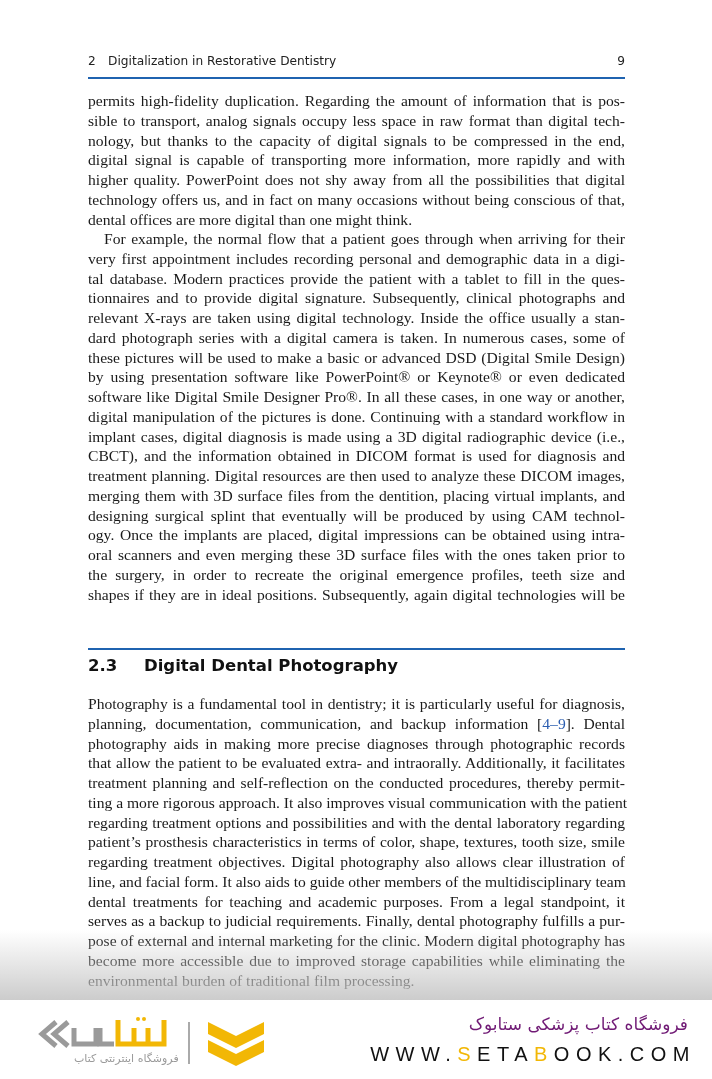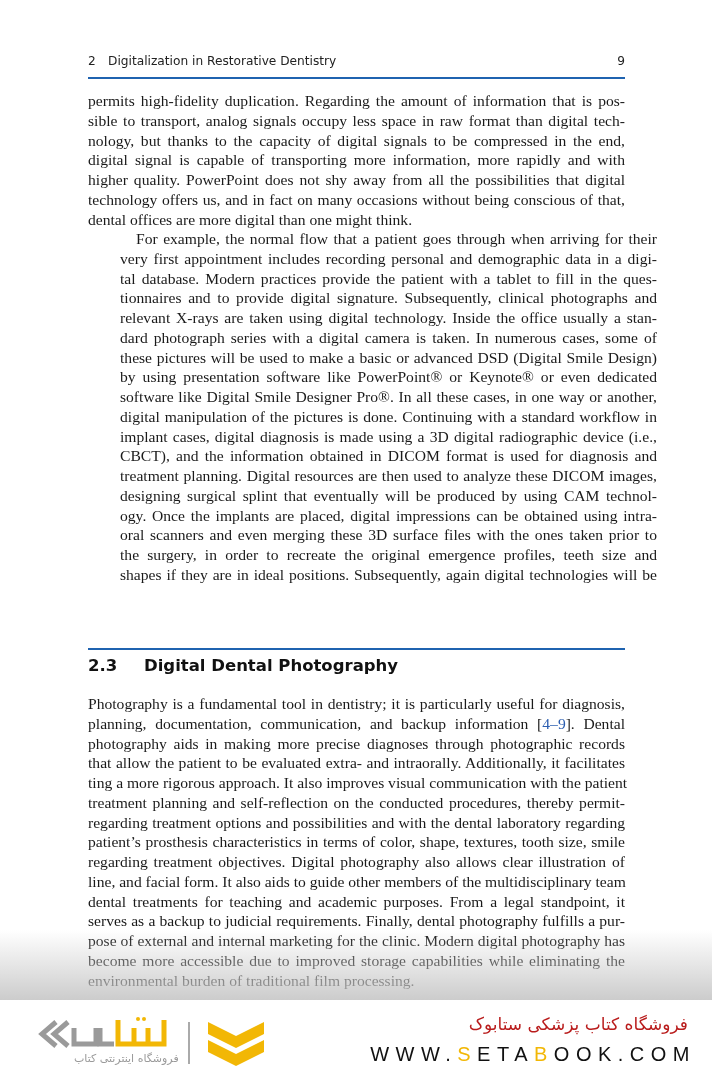--- a/index.html
+++ b/index.html
@@ -14,21 +14,21 @@
   .rule { position:absolute; left:88px; width:537px; height:2px; background:#1f63b0; }
   .body-text { position:absolute; left:88px; width:537px; font-size:15.6px; line-height:19.75px; color:#1a1a1a; text-align:justify; }
   .line { display:block; text-align:justify; text-align-last:justify; white-space:nowrap; overflow:visible; }
   .line.last { text-align-last:left; }
   .cite { color:#2a5db0; }
   .sec-head { position:absolute; left:88px; top:656px; width:537px; font-family:"DejaVu Sans", sans-serif; font-weight:bold; font-size:16.5px; color:#111; }
   .sec-head .num { position:absolute; left:0; top:0; }
   .sec-head .txt { position:absolute; left:56px; top:0; }
   .footer { position:absolute; left:0; top:1000px; width:712px; height:79px; background:#ffffff; }
   .logo { position:absolute; left:38px; top:14px; width:240px; height:58px; }
-  .store-name { position:absolute; right:24px; top:14px; font-family:"DejaVu Sans", sans-serif; font-size:17px; color:#b91c1c; direction:rtl; }
+  .store-name { position:absolute; right:24px; top:14px; font-family:"DejaVu Sans", sans-serif; font-size:17px; color:#701a75; direction:rtl; }
   .store-url { position:absolute; right:16px; top:43px; font-family:Liberation Sans, sans-serif; font-size:20px; letter-spacing:6.5px; color:#111; }
   .store-url .hl { color:#f2b705; }
 </style>
 </head>
 <body>
 
 <div class="page">
 
   <div class="running-head">
     <span class="chap">2</span>
@@ -40,54 +40,55 @@
   <div class="body-text" style="top:91px;">
     <span class="line">permits high-fidelity duplication. Regarding the amount of information that is pos-</span>
     <span class="line">sible to transport, analog signals occupy less space in raw format than digital tech-</span>
     <span class="line">nology, but thanks to the capacity of digital signals to be compressed in the end,</span>
     <span class="line">digital signal is capable of transporting more information, more rapidly and with</span>
     <span class="line">higher quality. PowerPoint does not shy away from all the possibilities that digital</span>
     <span class="line">technology offers us, and in fact on many occasions without being conscious of that,</span>
     <span class="line last">dental offices are more digital than one might think.</span>
   </div>
 
-  <div class="body-text" style="top:229px;margin-left:32px;">
+  <div class="body-text" style="top:229px;">
     <span class="line" style="padding-left:16px;width:521px;">For example, the normal flow that a patient goes through when arriving for their</span>
     <span class="line">very first appointment includes recording personal and demographic data in a digi-</span>
     <span class="line">tal database. Modern practices provide the patient with a tablet to fill in the ques-</span>
     <span class="line">tionnaires and to provide digital signature. Subsequently, clinical photographs and</span>
     <span class="line">relevant X-rays are taken using digital technology. Inside the office usually a stan-</span>
     <span class="line">dard photograph series with a digital camera is taken. In numerous cases, some of</span>
     <span class="line">these pictures will be used to make a basic or advanced DSD (Digital Smile Design)</span>
     <span class="line">by using presentation software like PowerPoint® or Keynote® or even dedicated</span>
     <span class="line">software like Digital Smile Designer Pro®. In all these cases, in one way or another,</span>
     <span class="line">digital manipulation of the pictures is done. Continuing with a standard workflow in</span>
     <span class="line">implant cases, digital diagnosis is made using a 3D digital radiographic device (i.e.,</span>
     <span class="line">CBCT), and the information obtained in DICOM format is used for diagnosis and</span>
     <span class="line">treatment planning. Digital resources are then used to analyze these DICOM images,</span>
+    <span class="line">merging them with 3D surface files from the dentition, placing virtual implants, and</span>
     <span class="line">designing surgical splint that eventually will be produced by using CAM technol-</span>
     <span class="line">ogy. Once the implants are placed, digital impressions can be obtained using intra-</span>
     <span class="line">oral scanners and even merging these 3D surface files with the ones taken prior to</span>
     <span class="line">the surgery, in order to recreate the original emergence profiles, teeth size and</span>
     <span class="line">shapes if they are in ideal positions. Subsequently, again digital technologies will be</span>
   </div>
 
   <div class="rule" style="top:648px;"></div>
   <div class="sec-head">
     <span class="num">2.3</span>
     <span class="txt">Digital Dental Photography</span>
   </div>
 
   <div class="body-text" style="top:694px;">
     <span class="line">Photography is a fundamental tool in dentistry; it is particularly useful for diagnosis,</span>
     <span class="line"><span>planning, documentation, communication, and backup information [</span><a class="cite">4–9</a><span>]. Dental</span></span>
     <span class="line">photography aids in making more precise diagnoses through photographic records</span>
     <span class="line">that allow the patient to be evaluated extra- and intraorally. Additionally, it facilitates</span>
+    <span class="line">treatment planning and self-reflection on the conducted procedures, thereby permit-</span>
     <span class="line">ting a more rigorous approach. It also improves visual communication with the patient</span>
-    <span class="line">treatment planning and self-reflection on the conducted procedures, thereby permit-</span>
     <span class="line">regarding treatment options and possibilities and with the dental laboratory regarding</span>
     <span class="line">patient’s prosthesis characteristics in terms of color, shape, textures, tooth size, smile</span>
     <span class="line">regarding treatment objectives. Digital photography also allows clear illustration of</span>
     <span class="line">line, and facial form. It also aids to guide other members of the multidisciplinary team</span>
     <span class="line">dental treatments for teaching and academic purposes. From a legal standpoint, it</span>
     <span class="line">serves as a backup to judicial requirements. Finally, dental photography fulfills a pur-</span>
     <span class="line">pose of external and internal marketing for the clinic. Modern digital photography has</span>
     <span class="line">become more accessible due to improved storage capabilities while eliminating the</span>
     <span class="line last">environmental burden of traditional film processing.</span>
   </div>

